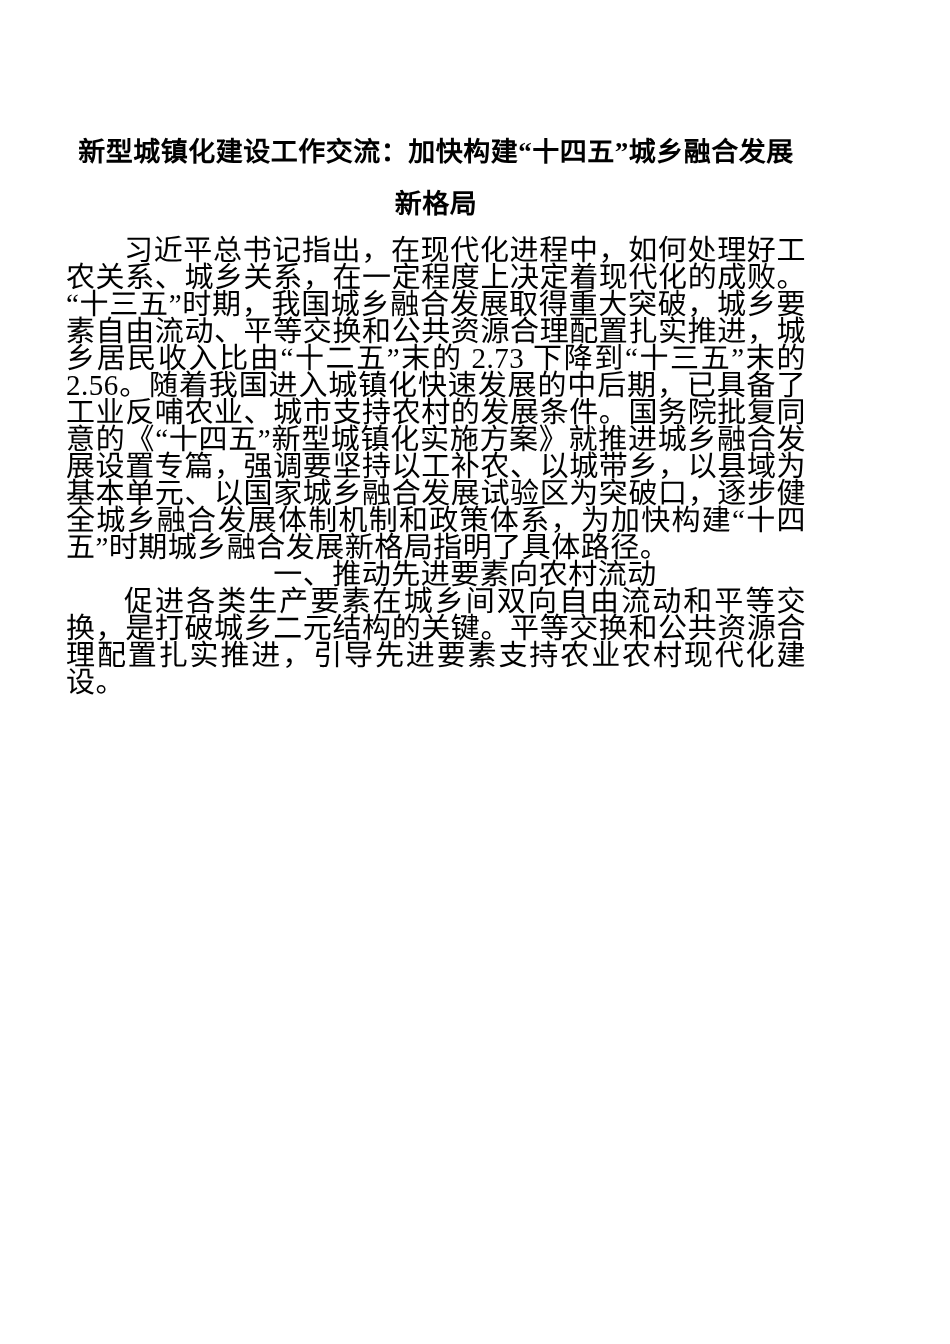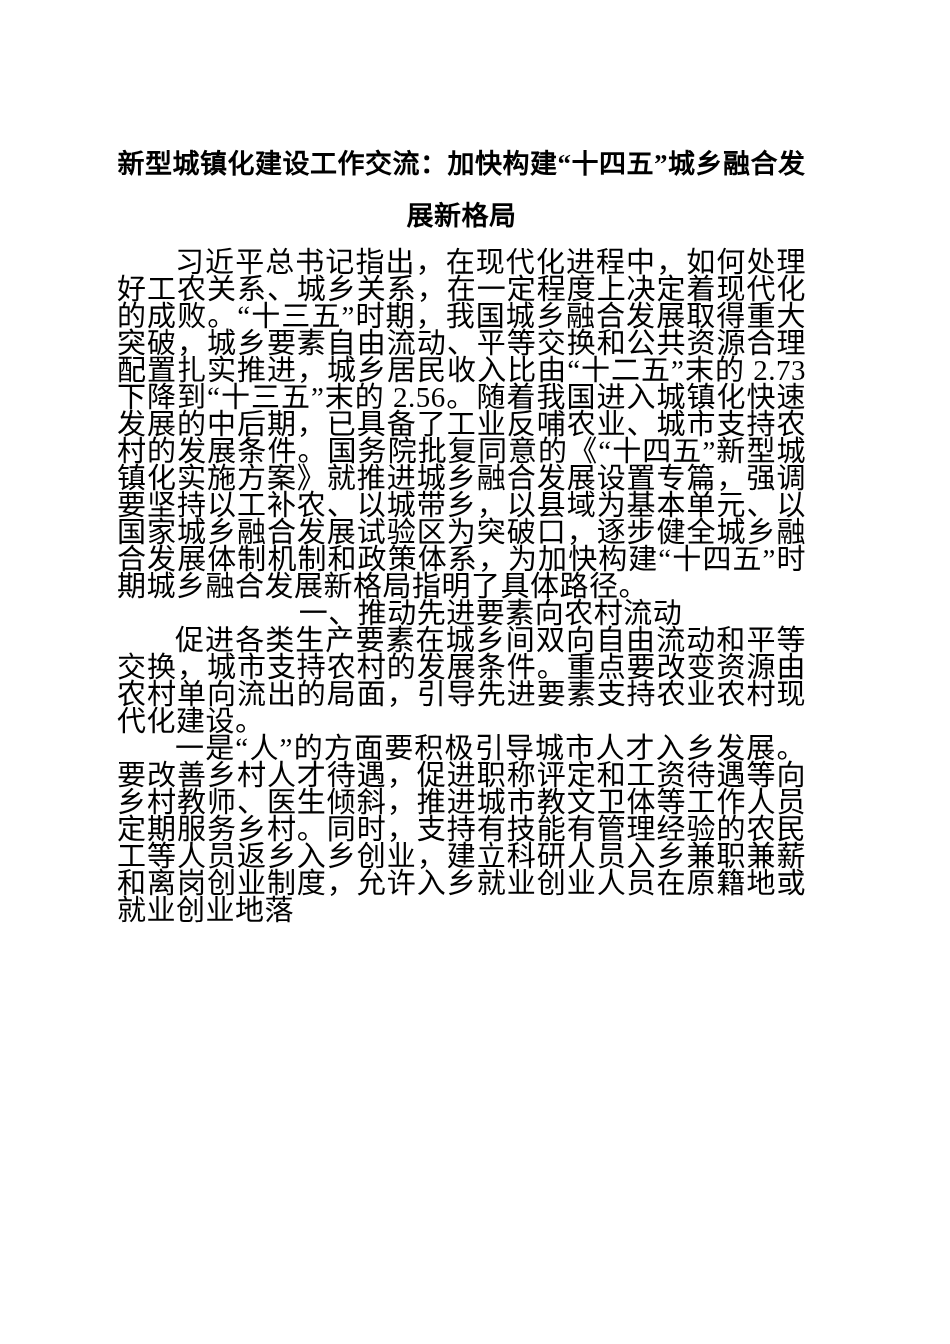--- a/index.html
+++ b/index.html
@@ -4,24 +4,24 @@
 <style>
   html, body {
     margin: 0;
     padding: 0;
     background: #ffffff;
   }
   .page {
     position: relative;
     width: 950px;
     height: 989px;
-    margin: 12px auto;
+    margin: 0 auto;
     background: #ffffff;
     box-sizing: border-box;
-    padding: 126px 144px 0 117px;
+    padding: 126px 144px 0 66px;
     overflow: hidden;
     color: #000000;
     font-family: "Liberation Serif", "DejaVu Serif", serif;
   }
   .doc-title {
     margin: 0 0 7px 0;
     padding: 0;
     font-size: 27px;
     font-weight: 700;
     line-height: 52px;
@@ -45,16 +45,15 @@
 </head>
 <body>
 
 <div class="page">
   <h1 class="doc-title">新型城镇化建设工作交流：加快构建“十四五”城乡融合发展新格局</h1>
 
   <p class="doc-paragraph">习近平总书记指出，在现代化进程中，如何处理好工农关系、城乡关系，在一定程度上决定着现代化的成败。“十三五”时期，我国城乡融合发展取得重大突破，城乡要素自由流动、平等交换和公共资源合理配置扎实推进，城乡居民收入比由“十二五”末的 2.73 下降到“十三五”末的 2.56。随着我国进入城镇化快速发展的中后期，已具备了工业反哺农业、城市支持农村的发展条件。国务院批复同意的《“十四五”新型城镇化实施方案》就推进城乡融合发展设置专篇，强调要坚持以工补农、以城带乡，以县域为基本单元、以国家城乡融合发展试验区为突破口，逐步健全城乡融合发展体制机制和政策体系，为加快构建“十四五”时期城乡融合发展新格局指明了具体路径。</p>
 
   <p class="doc-paragraph section-heading">一、推动先进要素向农村流动</p>
 
-  <p class="doc-paragraph">促进各类生产要素在城乡间双向自由流动和平等交换，城市支持农村的发展条件。重点要改变资源由农村单向流出的局面，引导先进要素支持农业农村现代化建设。</p>
+  <p class="doc-paragraph">促进各类生产要素在城乡间双向自由流动和平等交换，是打破城乡二元结构的关键。平等交换和公共资源合理配置扎实推进，引导先进要素支持农业农村现代化建设。</p>
 
-  <p class="doc-paragraph">一是“人”的方面要积极引导城市人才入乡发展。要改善乡村人才待遇，促进职称评定和工资待遇等向乡村教师、医生倾斜，推进城市教文卫体等工作人员定期服务乡村。同时，支持有技能有管理经验的农民工等人员返乡入乡创业，建立科研人员入乡兼职兼薪和离岗创业制度，允许入乡就业创业人员在原籍地或就业创业地落</p>
 </div>
 
 </body></html>

